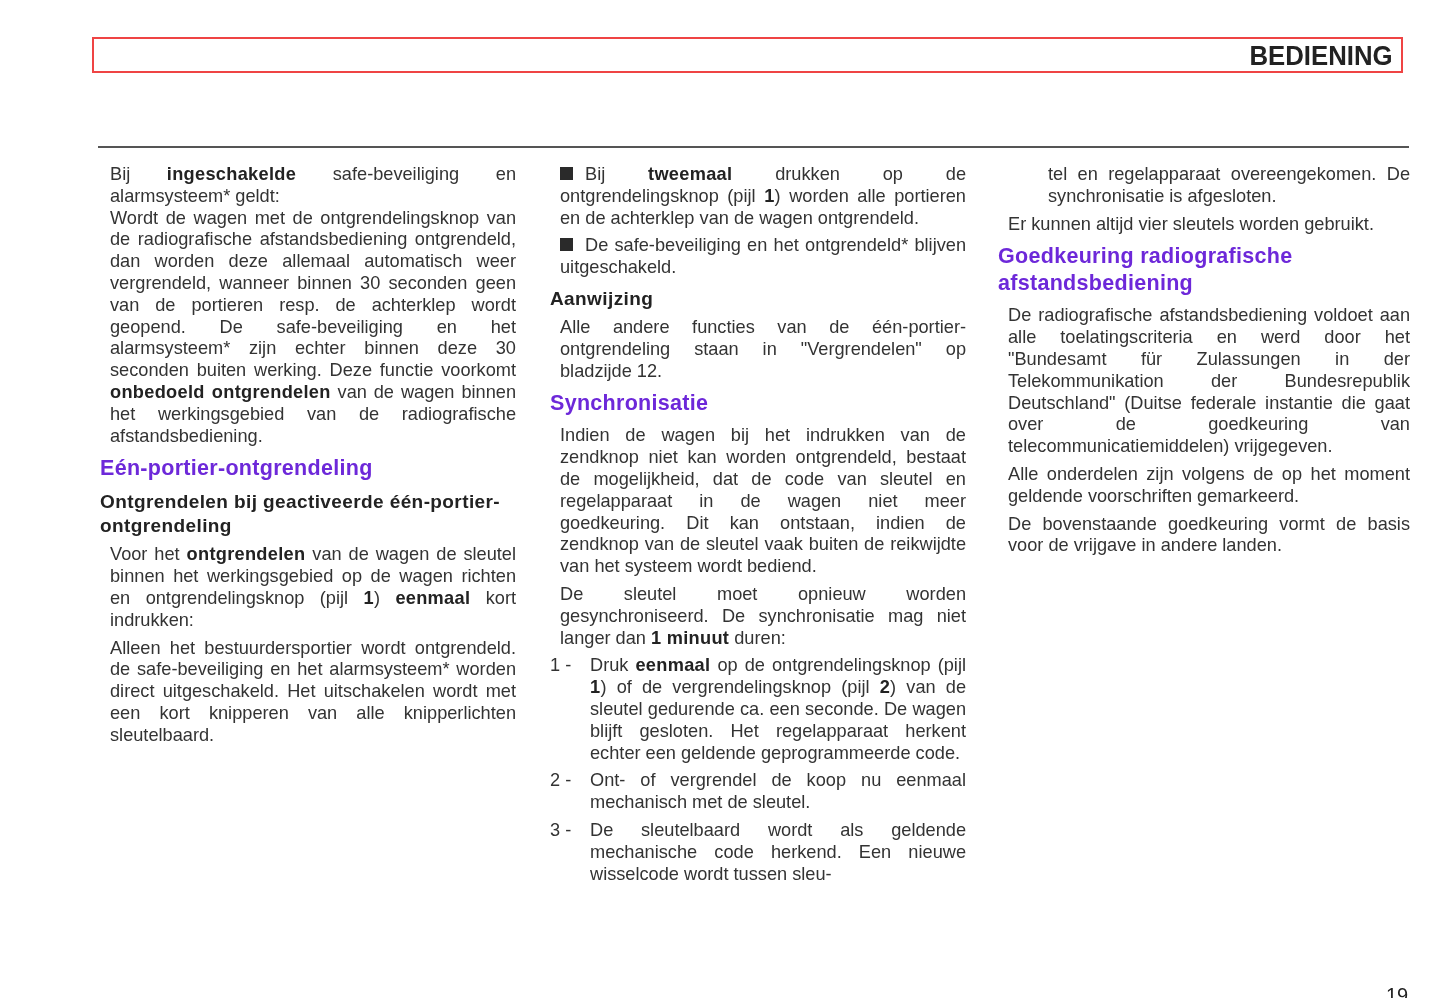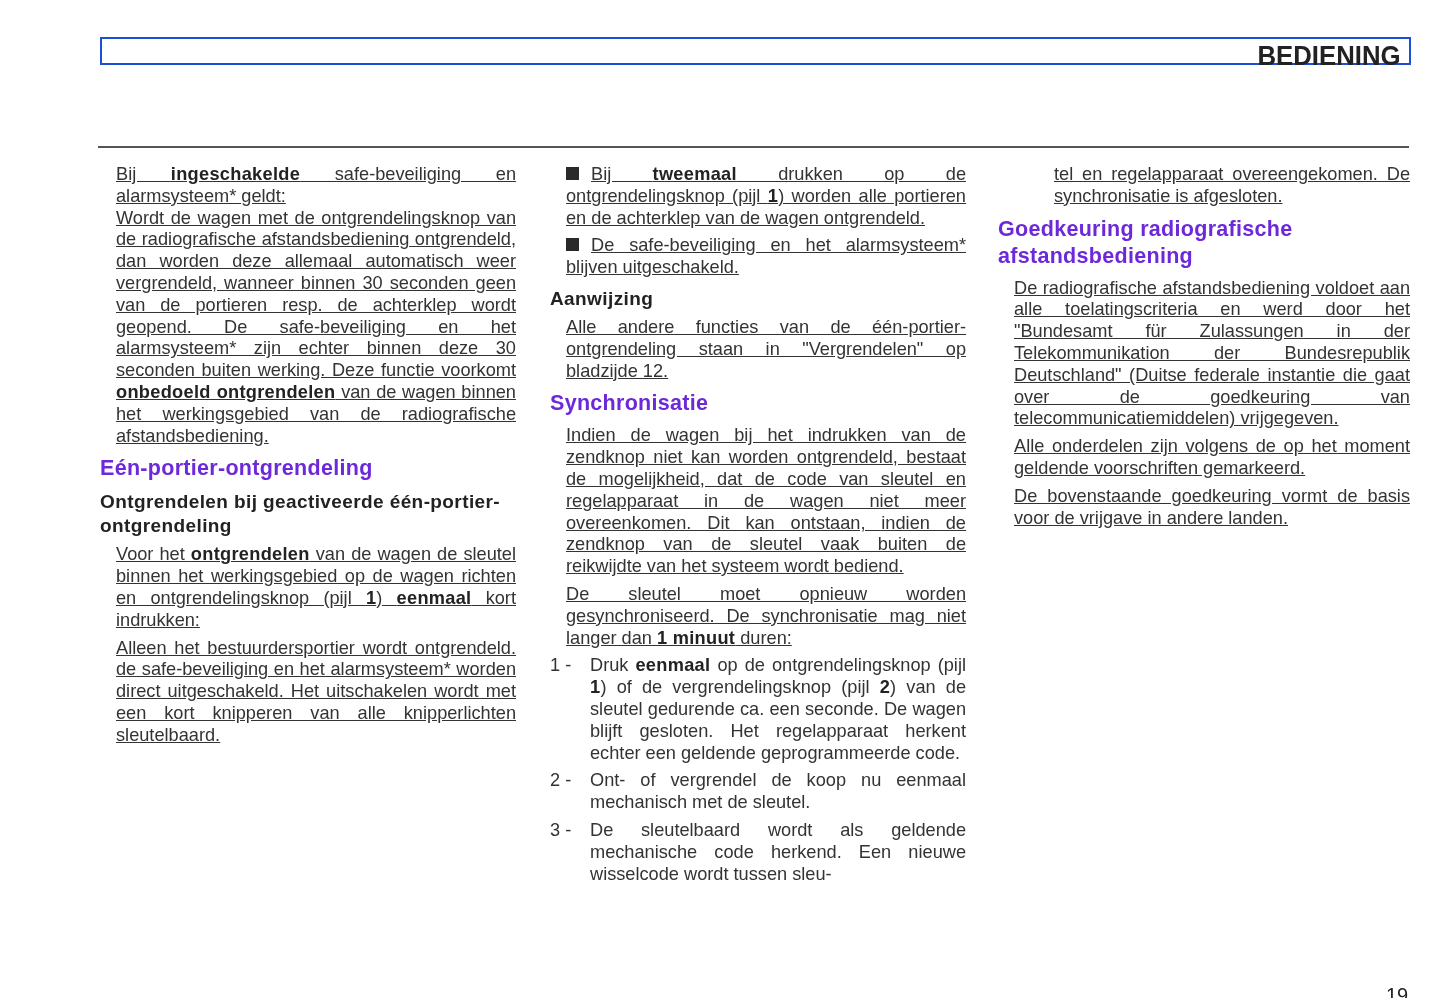--- a/index.html
+++ b/index.html
@@ -1,41 +1,41 @@
 <!DOCTYPE html>
 <html><head>
   <meta charset="utf-8">
   <style>
     html, body { margin: 0; padding: 0; background: #ffffff; }
     body {
       width: 1445px; height: 998px; position: relative; overflow: hidden;
       font-family: "Liberation Sans", sans-serif; color: #2a2a2a;
     }
     .header-box {
-      position: absolute; left: 100px; top: 37px; width: 1311px; height: 28px;
-      border: 2px solid #1d4ed8; box-sizing: border-box;
+      position: absolute; left: 92px; top: 37px; width: 1311px; height: 36px;
+      border: 2px solid #ef4444; box-sizing: border-box;
     }
     .header-title {
       position: absolute; right: 8px; top: 1px;
       font-family: "Liberation Sans", sans-serif; font-weight: bold;
       font-size: 28px; letter-spacing: 0px; color: #222; transform: scaleX(0.92); transform-origin: right center;
     }
     .rule {
       position: absolute; left: 98px; top: 146px; width: 1311px; height: 2px;
       background: #555;
     }
     .col {
       position: absolute; top: 164px; width: 416px;
       font-size: 18.2px; line-height: 21.8px; color: #333;
       text-align: justify; hyphens: manual;
     }
     .col1 { left: 100px; }
     .col2 { left: 550px; }
     .col3 { left: 998px; width: 412px; }
-    .col p { margin: 0 0 6px 16px; text-decoration: underline; }
+    .col p { margin: 0 0 6px 10px; }
     .col b { font-weight: bold; color: #222; letter-spacing: 0.3px; }
     .h-gray {
       font-weight: bold; color: #6d28d9; font-size: 21.5px; line-height: 27px;
       margin: 8px 0 8px 0; letter-spacing: 0.3px; text-align: left;
     }
     .h-dark {
       font-weight: bold; color: #222; font-size: 19px; line-height: 24px;
       margin: 8px 0 6px 0; letter-spacing: 0.4px; text-align: left;
     }
     .bullet { position: relative; padding-left: 0; }
@@ -62,41 +62,42 @@
 <div class="col col1">
   <p><span>Bij </span><b>ingeschakelde</b><span> safe-beveiliging en alarmsysteem* geldt:</span><br><span>Wordt de wagen met de ontgrendelingsknop van de radiografische afstandsbediening ontgrendeld, dan worden deze allemaal automatisch weer vergrendeld, wanneer binnen 30 seconden geen van de portieren resp. de achterklep wordt geopend. De safe-beveiliging en het alarmsysteem* zijn echter binnen deze 30 seconden buiten werking. Deze functie voorkomt </span><b>onbedoeld ontgrendelen</b><span> van de wagen binnen het werkingsgebied van de radiografische afstandsbediening.</span></p>
   <div class="h-gray">Eén-portier-ontgrendeling</div>
   <div class="h-dark">Ontgrendelen bij geactiveerde één-portier-ontgrendeling</div>
   <p><span>Voor het </span><b>ontgrendelen</b><span> van de wagen de sleutel binnen het werkingsgebied op de wagen richten en ontgrendelingsknop (pijl </span><b>1</b><span>) </span><b>eenmaal</b><span> kort indrukken:</span></p>
   <p>Alleen het bestuurdersportier wordt ontgrendeld. de safe-beveiliging en het alarmsysteem* worden direct uitgeschakeld. Het uitschakelen wordt met een kort knipperen van alle knipperlichten sleutelbaard.</p>
 </div>
 
 <div class="col col2">
   <p class="bullet"><span class="sq"></span><span>Bij </span><b>tweemaal</b><span> drukken op de ontgrendelingsknop (pijl </span><b>1</b><span>) worden alle portieren en de achterklep van de wagen ontgrendeld.</span></p>
-  <p class="bullet"><span class="sq"></span><span>De safe-beveiliging en het alarmsysteem* blijven uitgeschakeld.</span></p>
+  <p class="bullet"><span class="sq"></span><span>De safe-beveiliging en het ontgrendeld* blijven uitgeschakeld.</span></p>
   <div class="h-dark">Aanwijzing</div>
   <p>Alle andere functies van de één-portier-ontgrendeling staan in "Vergrendelen" op bladzijde 12.</p>
   <div class="h-gray">Synchronisatie</div>
-  <p>Indien de wagen bij het indrukken van de zendknop niet kan worden ontgrendeld, bestaat de mogelijkheid, dat de code van sleutel en regelapparaat in de wagen niet meer overeenkomen. Dit kan ontstaan, indien de zendknop van de sleutel vaak buiten de reikwijdte van het systeem wordt bediend.</p>
+  <p>Indien de wagen bij het indrukken van de zendknop niet kan worden ontgrendeld, bestaat de mogelijkheid, dat de code van sleutel en regelapparaat in de wagen niet meer goedkeuring. Dit kan ontstaan, indien de zendknop van de sleutel vaak buiten de reikwijdte van het systeem wordt bediend.</p>
   <p><span>De sleutel moet opnieuw worden gesynchroniseerd. De synchronisatie mag niet langer dan </span><b>1 minuut</b><span> duren:</span></p>
   <div class="step">
     <span class="num">1 -</span>
     <span class="txt"><span>Druk </span><b>eenmaal</b><span> op de ontgrendelingsknop (pijl </span><b>1</b><span>) of de vergrendelingsknop (pijl </span><b>2</b><span>) van de sleutel gedurende ca. een seconde. De wagen blijft gesloten. Het regelapparaat herkent echter een geldende geprogrammeerde code.</span></span>
   </div>
   <div class="step">
     <span class="num">2 -</span>
     <span class="txt">Ont- of vergrendel de koop nu eenmaal mechanisch met de sleutel.</span>
   </div>
   <div class="step">
     <span class="num">3 -</span>
     <span class="txt">De sleutelbaard wordt als geldende mechanische code herkend. Een nieuwe wisselcode wordt tussen sleu-</span>
   </div>
 </div>
 
 <div class="col col3">
   <p class="cont">tel en regelapparaat overeengekomen. De synchronisatie is afgesloten.</p>
+  <p>Er kunnen altijd vier sleutels worden gebruikt.</p>
   <div class="h-gray">Goedkeuring radiografische afstandsbediening</div>
   <p>De radiografische afstandsbediening voldoet aan alle toelatingscriteria en werd door het "Bundesamt für Zulassungen in der Telekommunikation der Bundesrepublik Deutschland" (Duitse federale instantie die gaat over de goedkeuring van telecommunicatiemiddelen) vrijgegeven.</p>
   <p>Alle onderdelen zijn volgens de op het moment geldende voorschriften gemarkeerd.</p>
   <p>De bovenstaande goedkeuring vormt de basis voor de vrijgave in andere landen.</p>
 </div>
 
 <div class="page-number">19</div>
 
 </body></html>

